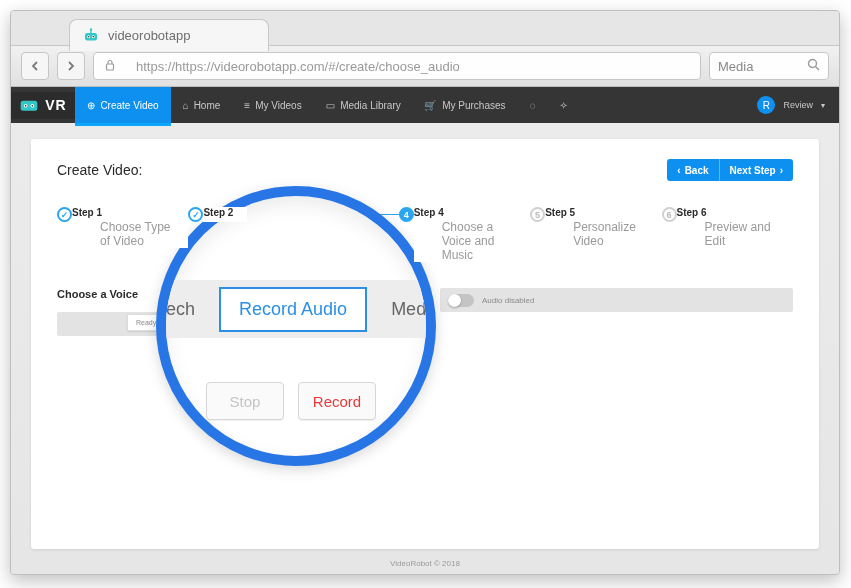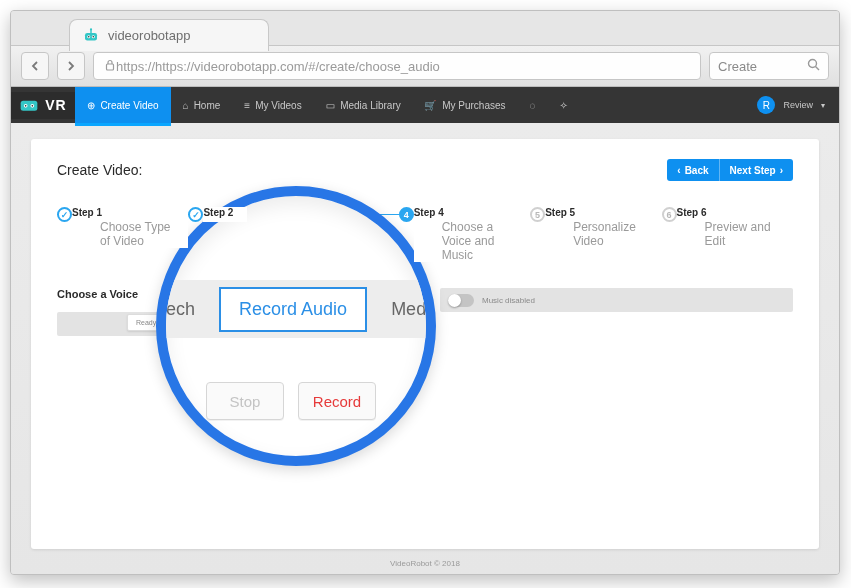--- a/index.html
+++ b/index.html
@@ -66,21 +66,21 @@
     align-items:center;
     padding: 0 10px;
     gap:8px;
   }
   .nav-btn {
     width:28px;height:28px;background:#f6f6f6;border:1px solid #c6c6c6;border-radius:4px;
     display:flex;align-items:center;justify-content:center;color:#8a8a8a;
   }
   .addr {
     flex:1;height:28px;background:#fefefe;border:1px solid #c6c6c6;border-radius:4px;
-    display:flex;align-items:center;padding:0 10px;font-size:13px;color:#9a9a9a;gap:0;
+    display:flex;align-items:center;padding:0 10px;font-size:13px;color:#9a9a9a;gap:20px;
   }
   .search-box {
     width:120px;height:28px;background:#fefefe;border:1px solid #c6c6c6;border-radius:4px;
     display:flex;align-items:center;justify-content:space-between;padding:0 8px;font-size:13px;color:#8a8a8a;
   }
   .lock-icon {color:#9c9c9c;}
 
   
   .app-nav {
     height:36px;background:#353535;display:flex;align-items:center;font-size:10px;color:#c8c8c8;
@@ -219,21 +219,21 @@
     <div class="addr">
       <span class="lock-icon">
         <svg width="12" height="12" viewBox="0 0 12 12">
             <rect x="2.5" y="5" width="7" height="6" rx="1" fill="none" stroke="#9c9c9c" stroke-width="1.2"></rect>
             <path d="M4 5 V3.5 a2 2 0 0 1 4 0 V5" fill="none" stroke="#9c9c9c" stroke-width="1.2"></path>
           </svg>
       </span>
       <span>https://https://videorobotapp.com/#/create/choose_audio</span>
     </div>
     <div class="search-box">
-      <span>Create</span>
+      <span>Media</span>
       <span>
         <svg width="13" height="13" viewBox="0 0 13 13">
             <circle cx="5.5" cy="5.5" r="4" fill="none" stroke="#9a9a9a" stroke-width="1.4"></circle>
             <line x1="8.5" y1="8.5" x2="12" y2="12" stroke="#9a9a9a" stroke-width="1.4"></line>
           </svg>
       </span>
     </div>
   </div>
 
   <div class="app-nav">
@@ -338,21 +338,21 @@
         <div class="col">
           <h3>Choose a Voice</h3>
           <div class="bar">
             <div class="chip">Ready Made Vo</div>
           </div>
         </div>
         <div class="col">
           <div class="bar">
             <div class="music-ctrl">
               <div class="toggle"></div>
-              <span class="music-label">Music disabled</span>
+              <span class="music-label">Audio disabled</span>
             </div>
           </div>
         </div>
       </div>
 
     </div>
     <div class="footer">VideoRobot © 2018</div>
   </div>
 
   <div class="magnifier">

